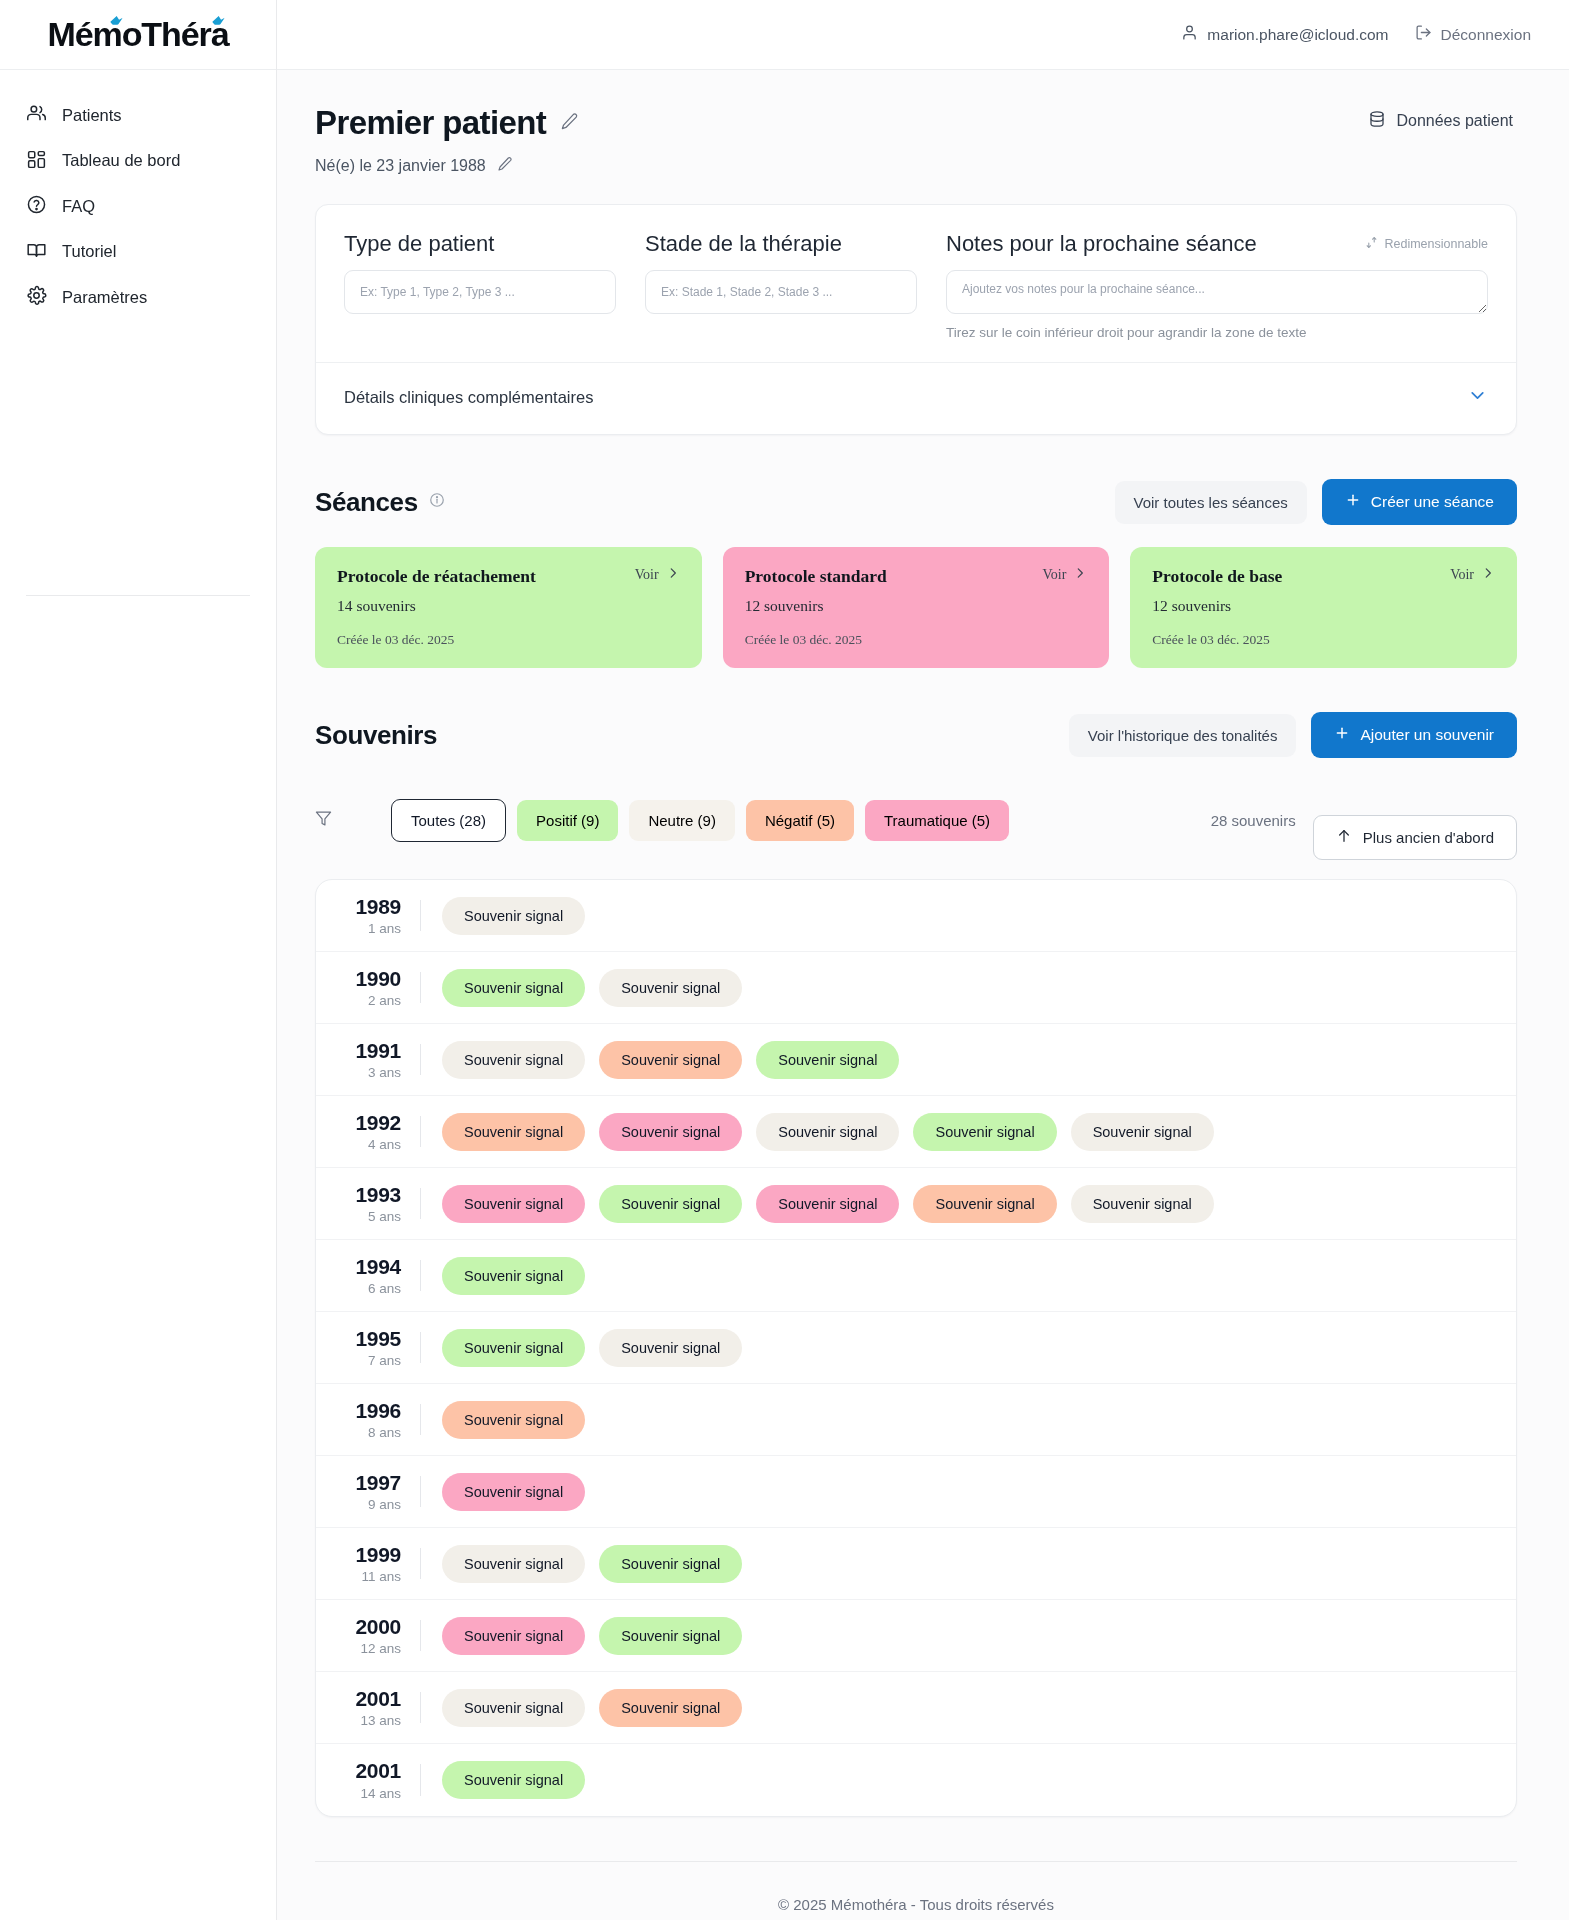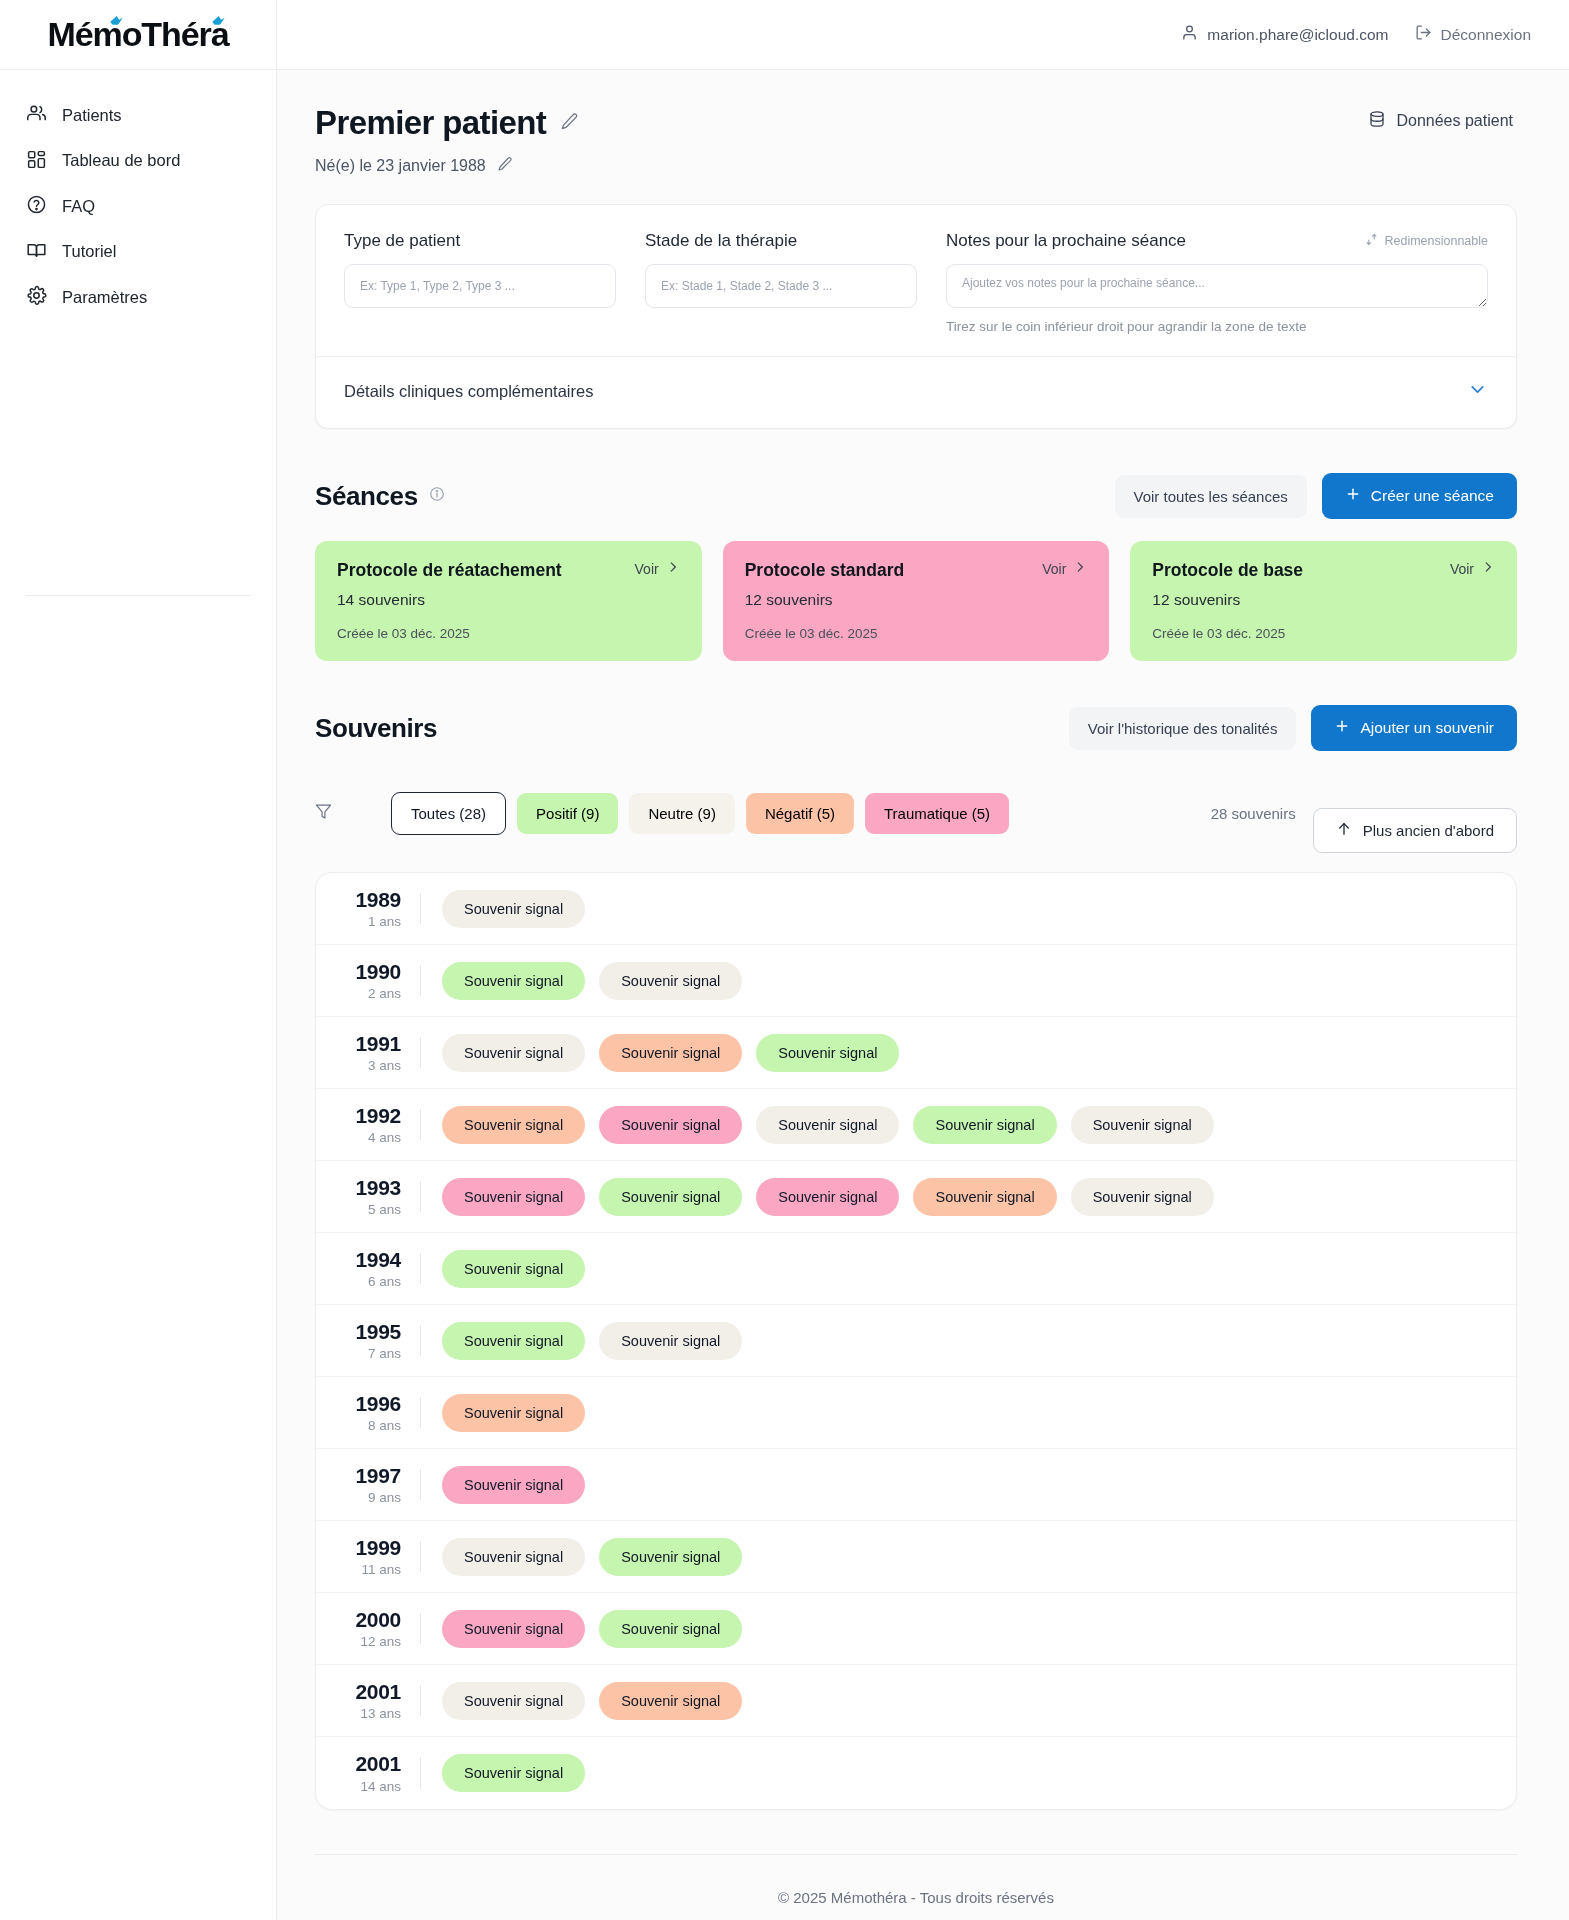--- a/index.html
+++ b/index.html
@@ -112,21 +112,21 @@
     margin-top: 28px;
     box-shadow: 0 1px 2px rgba(16,24,40,.04);
   }
   .card-body { padding: 26px 28px 22px 28px; }
   .fields { display: flex; gap: 29px; align-items: flex-start; }
   .field { display:flex; flex-direction:column; }
   .field.f1 { width: 272px; }
   .field.f2 { width: 272px; }
   .field.f3 { flex: 1 1 auto; min-width:0; }
   .field-label-row { display:flex; align-items:center; justify-content:space-between; }
-  .field-label { font-size: 17px; color: #1f2733; font-weight: 400; }
+  .field-label { font-size: 22px; color: #1f2733; font-weight: 400; }
   .resizable-note { display:flex; align-items:center; gap:6px; font-size:12.5px; color:#9aa2ad; }
   .input, .textarea {
     margin-top: 13px;
     width: 100%;
     border: 1px solid #e3e6ea;
     border-radius: 9px;
     background: #fff;
     font-family: "Liberation Sans", sans-serif;
     font-size: 12px;
     color: #111827;
@@ -162,21 +162,21 @@
     font-family:"Liberation Sans", sans-serif;
   }
   .btn-primary {
     background:#1177cc; border:none; border-radius: 9px;
     padding: 13px 23px; font-size: 15.5px; color:#fff; cursor:pointer;
     display:flex; align-items:center; gap:10px;
     font-family:"Liberation Sans", sans-serif;
   }
 
   
-  .sessions { display: flex; gap: 21px; margin-top: 22px; }
+  .sessions { display: flex; gap: 21px; margin-top: 22px; font-family: Liberation Serif, serif; }
   .session {
     flex: 1 1 0; border-radius: 12px; padding: 19px 22px 20px 22px;
     min-width: 0;
   }
   .session-top { display:flex; align-items:flex-start; justify-content:space-between; }
   .session-name { font-size: 17.5px; font-weight: 700; color:#10161d; }
   .session-see { display:flex; align-items:center; gap:7px; font-size:14px; color:#3c4450; cursor:pointer; white-space:nowrap; }
   .session-count { margin-top: 10px; font-size: 15.5px; color:#242b34; }
   .session-date { margin-top: 17px; font-size: 13.5px; color:#4a515b; }
 

